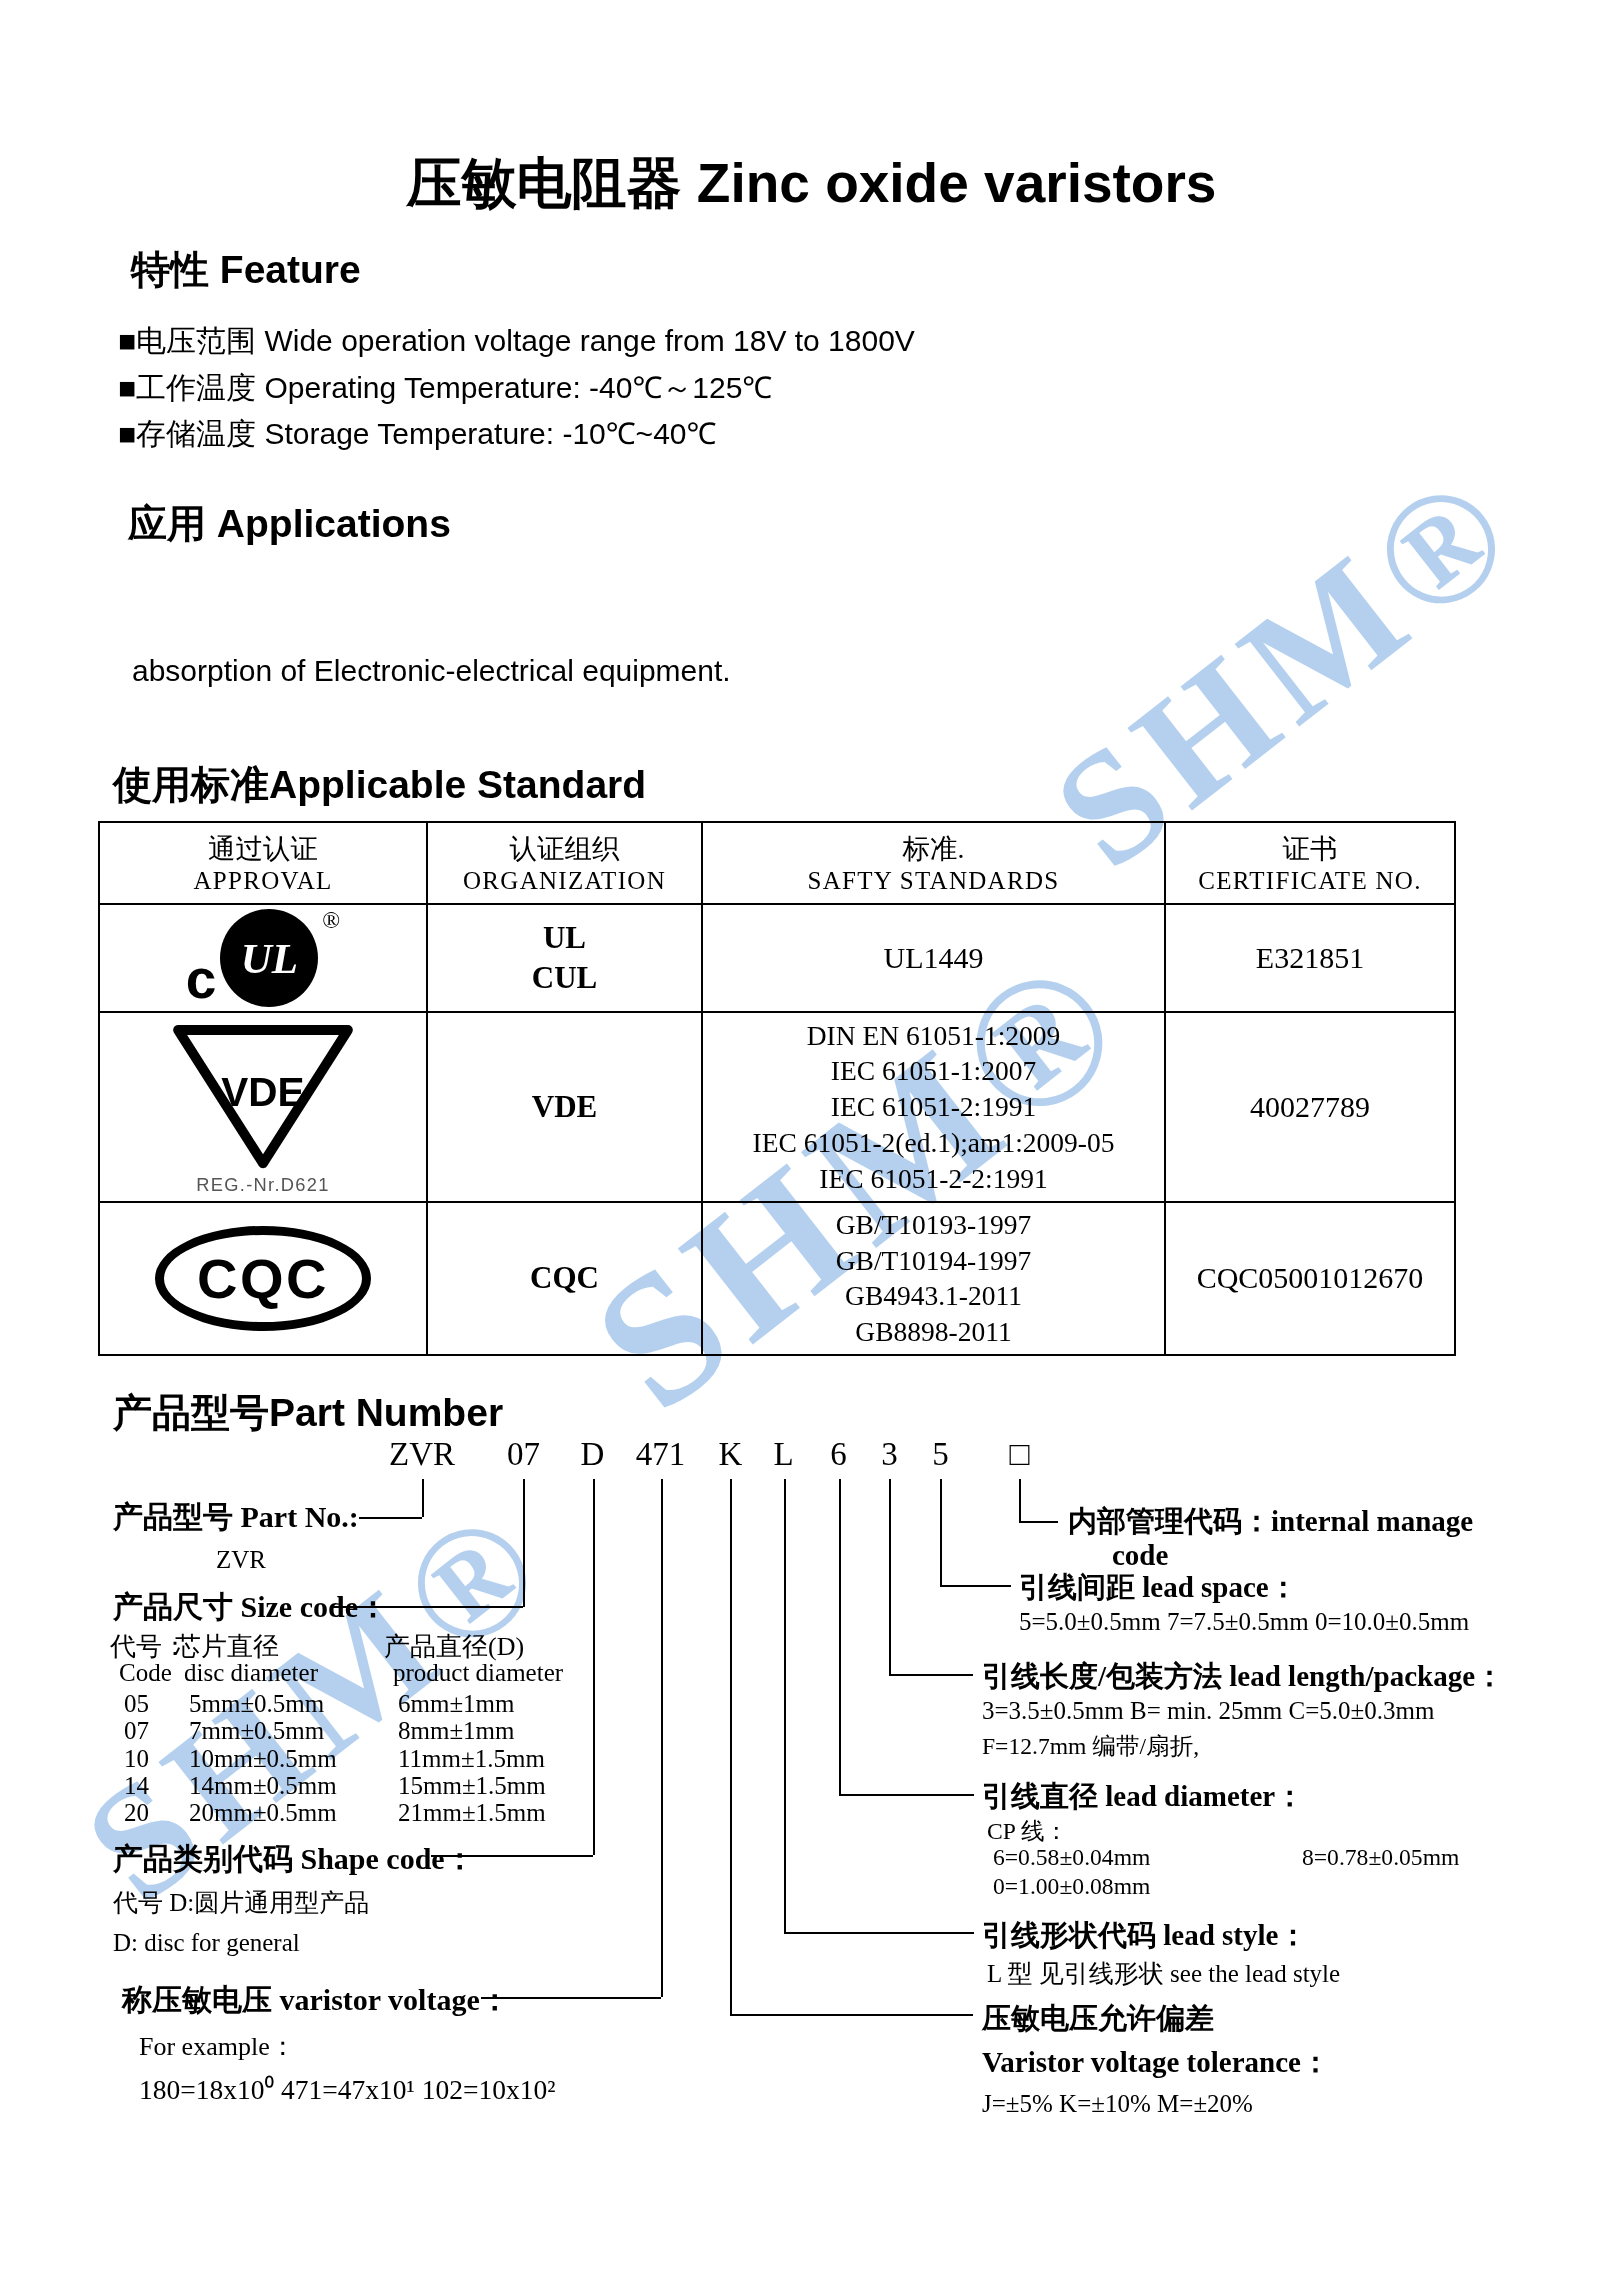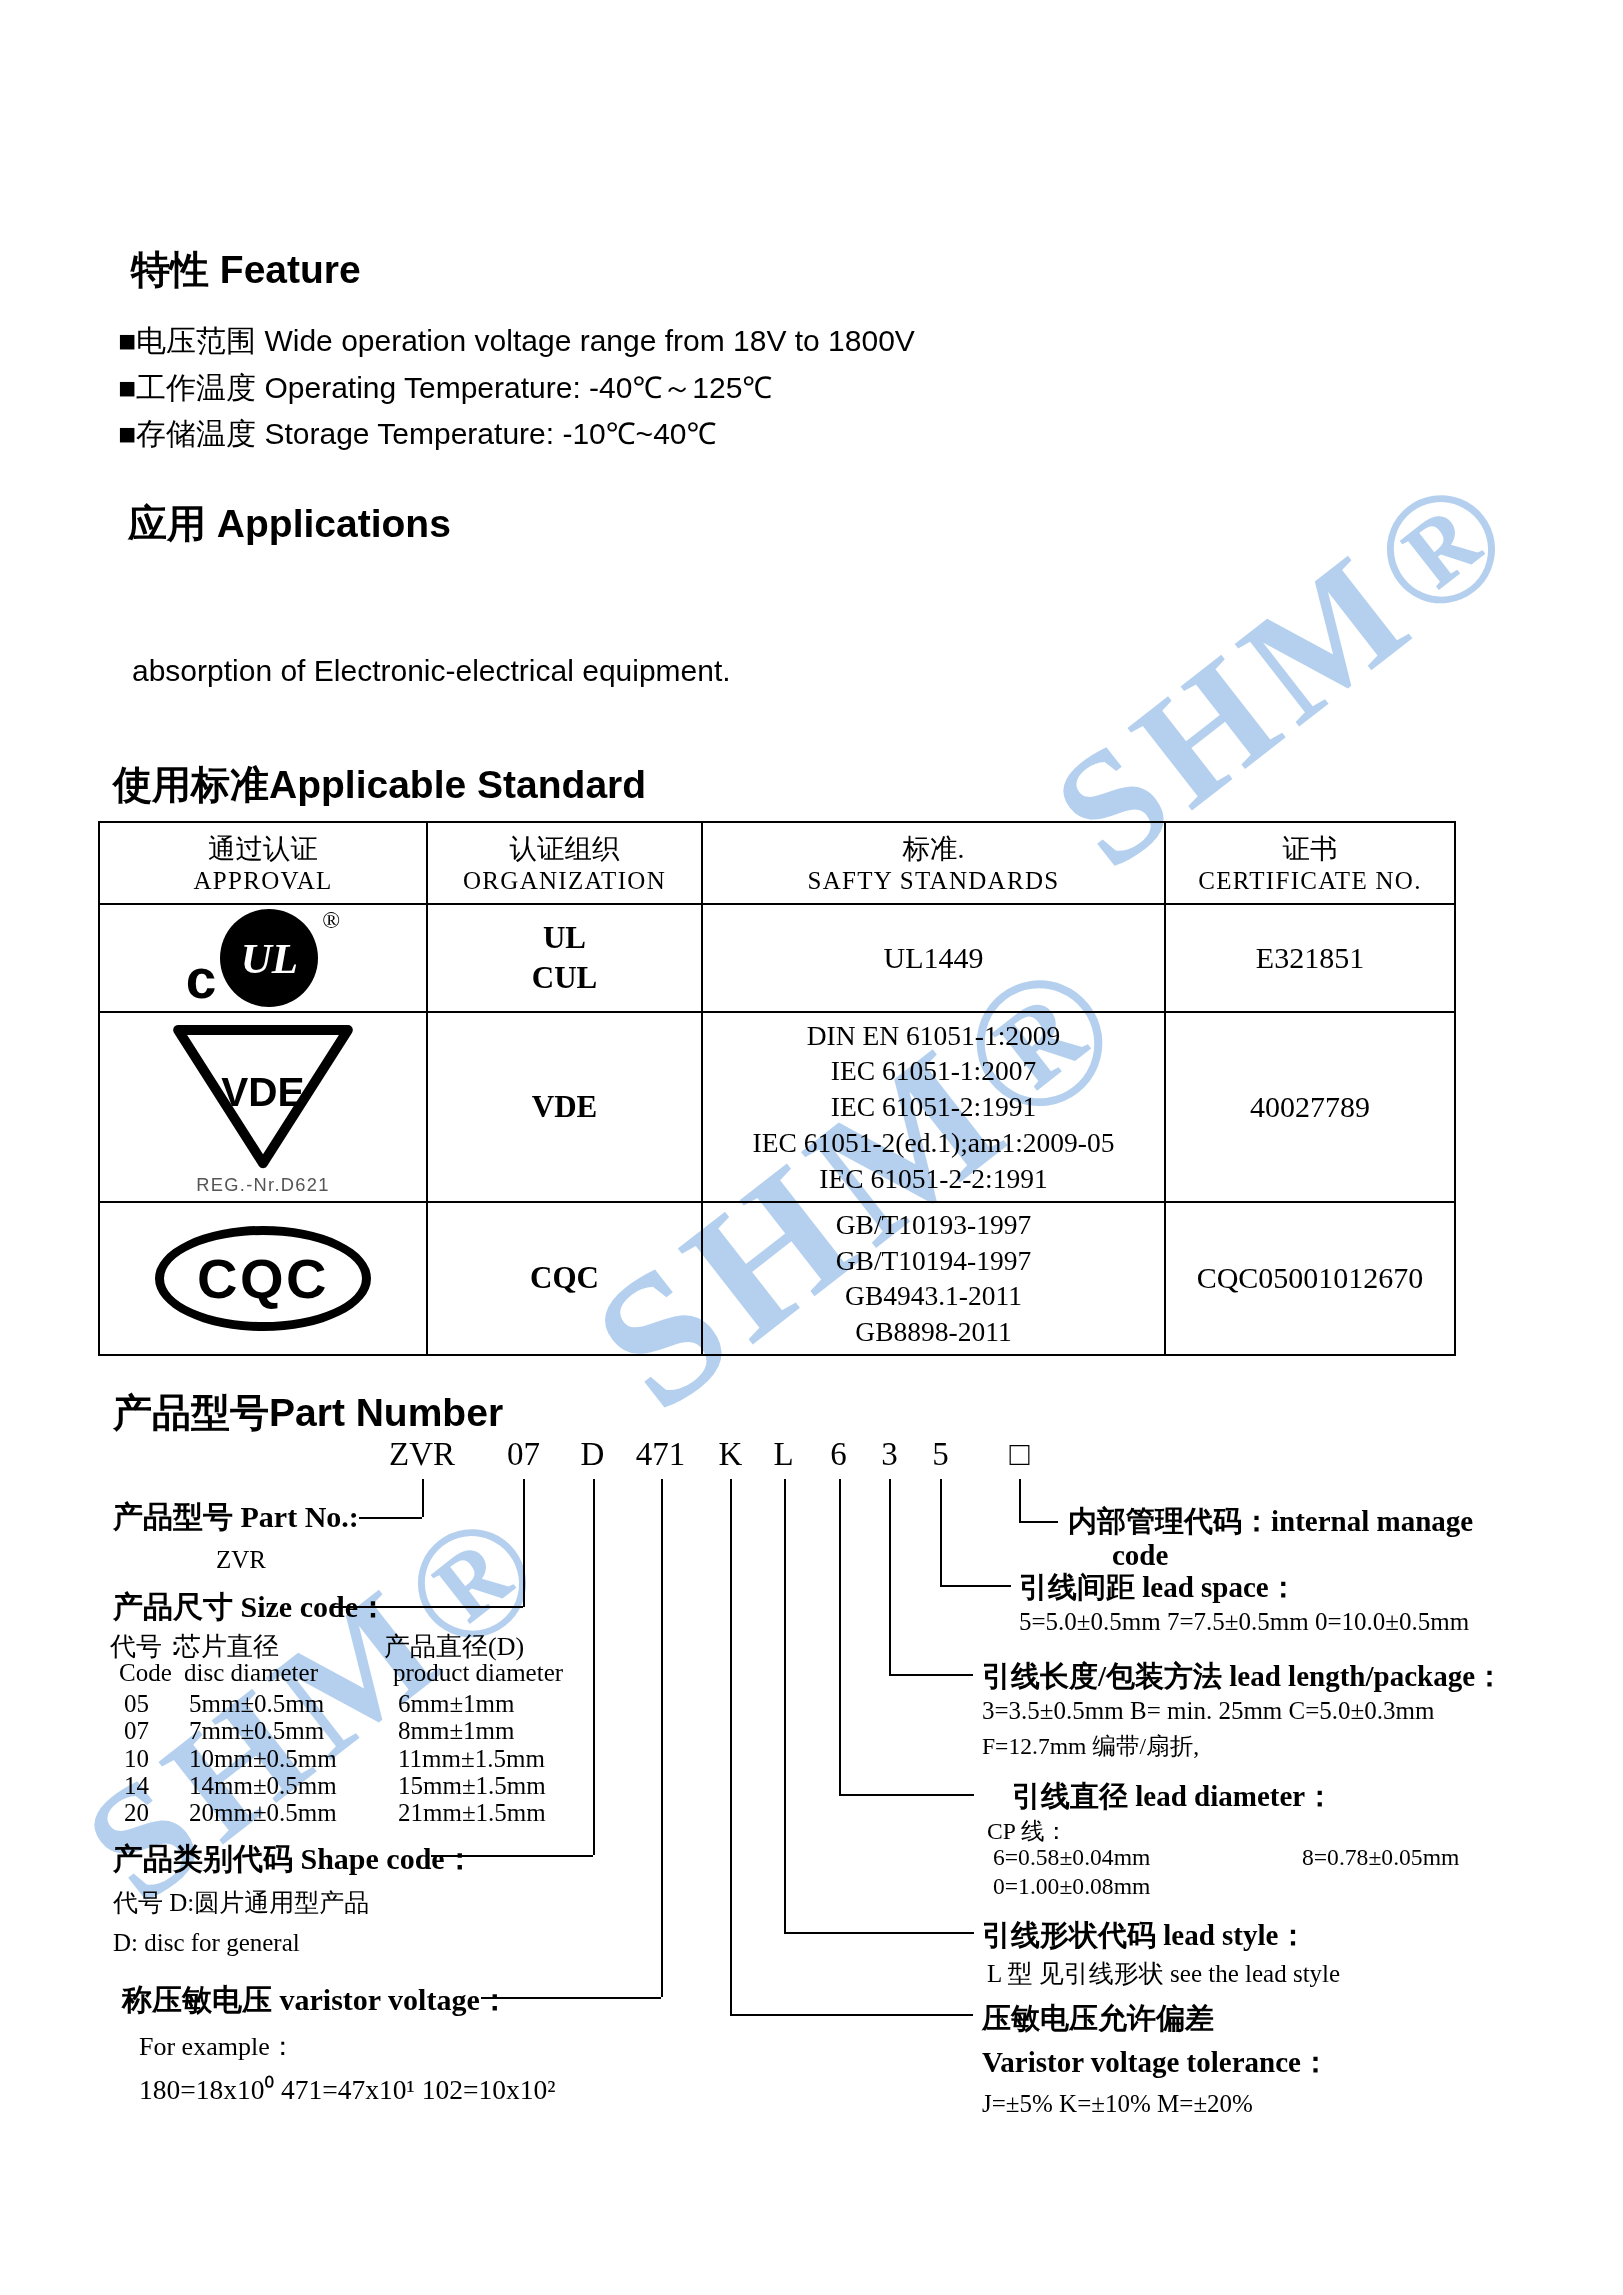--- a/index.html
+++ b/index.html
@@ -56,20 +56,21 @@
 <body>
 
 <div id="page">
 
   <div class="wm" style="left:1021px; top:576px; font-size:160px;">SHM®</div>
   <div class="wm" style="left:556px; top:1073px; font-size:186px;">SHM®</div>
   <div class="wm" style="left:52px; top:1610px; font-size:160px;">SHM®</div>
 
   <div class="content">
 
+    <div class="abs doc-title">压敏电阻器 Zinc oxide varistors</div>
 
     <div class="abs h2" style="left:131px; top:243px;">特性 Feature</div>
     <div class="abs body-line" style="left:118px; top:321px;">■电压范围  Wide operation voltage range from 18V to 1800V</div>
     <div class="abs body-line" style="left:118px; top:366px;text-align:right;">■工作温度  Operating Temperature: -40℃～125℃</div>
     <div class="abs body-line" style="left:118px; top:412px;">■存储温度  Storage Temperature: -10℃~40℃</div>
 
     <div class="abs h2" style="left:128px; top:497px;">应用 Applications</div>
     <div class="abs body-line" style="left:132px; top:654px;">absorption of Electronic-electrical equipment.</div>
 
     <div class="abs h2" style="left:113px; top:758px;">使用标准Applicable Standard</div>
@@ -253,21 +254,21 @@
     <div class="pn-label" style="left:1068px; top:1502px; font-size:29px;">内部管理代码：internal  manage</div>
     <div class="pn-label" style="left:1112px; top:1539px; font-size:29px;">code</div>
 
     <div class="pn-label" style="left:1019px; top:1568px; font-size:29px;">引线间距 lead space：</div>
     <div class="pn-small" style="left:1019px; top:1608px;">5=5.0±0.5mm   7=7.5±0.5mm   0=10.0±0.5mm</div>
 
     <div class="pn-label" style="left:982px; top:1657px; font-size:29px;">引线长度/包装方法 lead length/package：</div>
     <div class="pn-small" style="left:982px; top:1697px;">3=3.5±0.5mm   B= min. 25mm   C=5.0±0.3mm</div>
     <div class="pn-tiny" style="left:982px; top:1730px;">F=12.7mm 编带/扇折,</div>
 
-    <div class="pn-label" style="left:1012px; top:1777px; font-size:29px;">引线直径 lead diameter：</div>
+    <div class="pn-label" style="left:982px; top:1777px; font-size:29px;">引线直径 lead diameter：</div>
     <div class="pn-tiny" style="left:987px; top:1815px;">CP 线：</div>
     <div class="pn-tiny" style="left:993px; top:1844px;">6=0.58±0.04mm</div>
     <div class="pn-tiny" style="left:1302px; top:1844px;">8=0.78±0.05mm</div>
     <div class="pn-tiny" style="left:993px; top:1873px;">0=1.00±0.08mm</div>
 
     <div class="pn-label" style="left:982px; top:1916px; font-size:29px;">引线形状代码 lead style：</div>
     <div class="pn-small" style="left:987px; top:1957px;">L 型 见引线形状 see the lead style</div>
 
     <div class="pn-label" style="left:982px; top:1999px; font-size:29px;">压敏电压允许偏差</div>
     <div class="pn-label" style="left:982px; top:2043px; font-size:29px;">Varistor voltage tolerance：</div>

